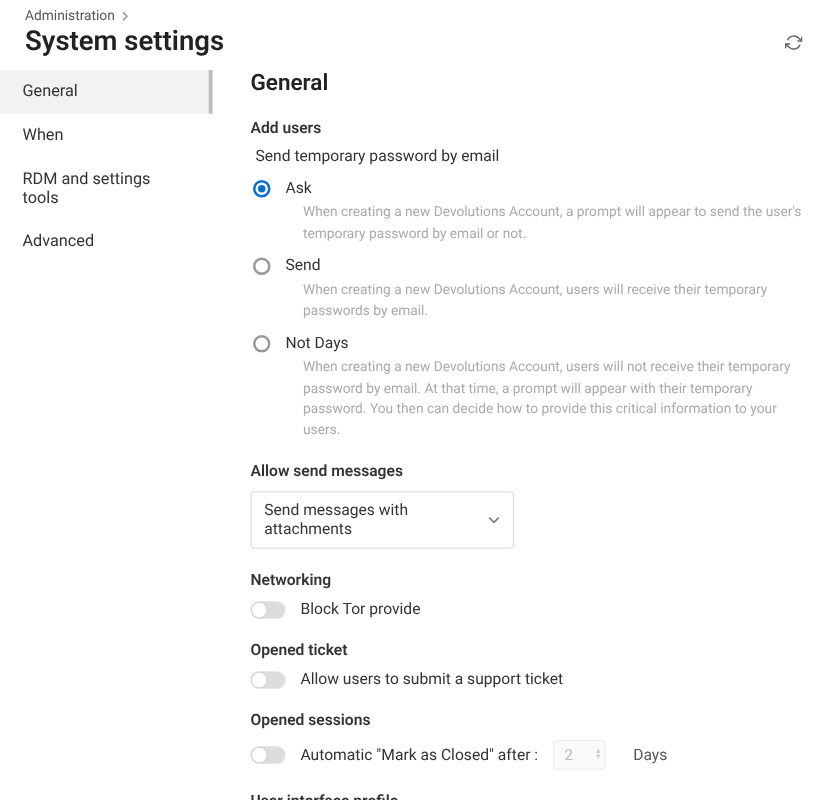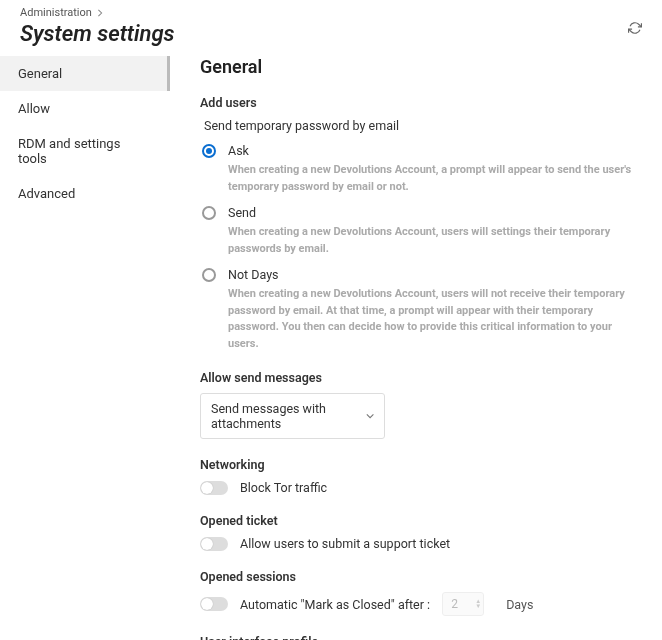--- a/index.html
+++ b/index.html
@@ -22,22 +22,21 @@
       font-size: 11px;
       color: #555;
       display: flex;
       align-items: center;
       gap: 4px;
     }
     .header {
       padding: 2px 20px 10px 20px;
       display: flex;
       justify-content: space-between;
-      align-items: flex-start;
-      font-style: italic;
+      align-items: center;
     }
     .header h1 {
       font-size: 22px;
       font-weight: 600;
       color: #222;
     }
     .refresh-icon {
       color: #666;
       cursor: pointer;
       display: flex;
@@ -119,33 +118,32 @@
       border-radius: 50%;
       background: #0a6ed1;
     }
     .radio-label {
       font-size: 12.5px;
       color: #333;
     }
     .radio-desc {
       font-size: 11px;
       color: #aaa;
-      margin-left: 26px;
+      margin-left: 40px;
       margin-bottom: 10px;
       line-height: 1.5;
-      font-weight: bold;
     }
     .select {
       border: 1px solid #ddd;
       border-radius: 3px;
       padding: 7px 10px;
       display: flex;
       justify-content: space-between;
       align-items: center;
-      width: 185px;
+      width: 211px;
       cursor: pointer;
       font-size: 12.5px;
       color: #333;
     }
     .chevron-down {
       color: #777;
     }
     .toggle-row {
       display: flex;
       align-items: center;
@@ -216,61 +214,61 @@
     <div class="refresh-icon">
       <svg width="14" height="14" viewBox="0 0 24 24" fill="none" stroke="#666" stroke-width="2">
           <path d="M23 4v6h-6M1 20v-6h6"></path>
           <path d="M3.5 9a9 9 0 0 1 14.8-3.4L23 10M1 14l4.7 4.4A9 9 0 0 0 20.5 15"></path>
         </svg>
     </div>
   </div>
   <div class="body">
     <div class="sidebar">
       <div class="sidebar-item active"><span>General</span></div>
-      <div class="sidebar-item"><span>Allow</span></div>
+      <div class="sidebar-item"><span>When</span></div>
       <div class="sidebar-item"><span>RDM and settings tools</span></div>
       <div class="sidebar-item"><span>Advanced</span></div>
     </div>
     <div class="main">
       <h2>General</h2>
 
       <div class="section-label">Add users</div>
       <div class="sub-label">Send temporary password by email</div>
       <div class="radio-group">
         <div class="radio-item">
           <div class="radio checked"></div>
           <span class="radio-label">Ask</span>
         </div>
         <div class="radio-desc">When creating a new Devolutions Account, a prompt will appear to send the user's temporary password by email or not.</div>
 
         <div class="radio-item">
           <div class="radio"></div>
           <span class="radio-label">Send</span>
         </div>
-        <div class="radio-desc">When creating a new Devolutions Account, users will settings their temporary passwords by email.</div>
+        <div class="radio-desc">When creating a new Devolutions Account, users will receive their temporary passwords by email.</div>
 
         <div class="radio-item">
           <div class="radio"></div>
           <span class="radio-label">Not Days</span>
         </div>
         <div class="radio-desc">When creating a new Devolutions Account, users will not receive their temporary password by email. At that time, a prompt will appear with their temporary password. You then can decide how to provide this critical information to your users.</div>
       </div>
 
       <div class="section-label">Allow send messages</div>
       <div class="select">
         <span>Send messages with attachments</span>
         <svg class="chevron-down" width="10" height="10" viewBox="0 0 10 10">
             <path d="M1 3 L5 7 L9 3" stroke="#777" stroke-width="1.3" fill="none"></path>
           </svg>
       </div>
 
       <div class="section-label">Networking</div>
       <div class="toggle-row">
         <div class="toggle"></div>
-        <span class="toggle-label">Block Tor traffic</span>
+        <span class="toggle-label">Block Tor provide</span>
       </div>
 
       <div class="section-label">Opened ticket</div>
       <div class="toggle-row">
         <div class="toggle"></div>
         <span class="toggle-label">Allow users to submit a support ticket</span>
       </div>
 
       <div class="section-label">Opened sessions</div>
       <div class="toggle-row">

